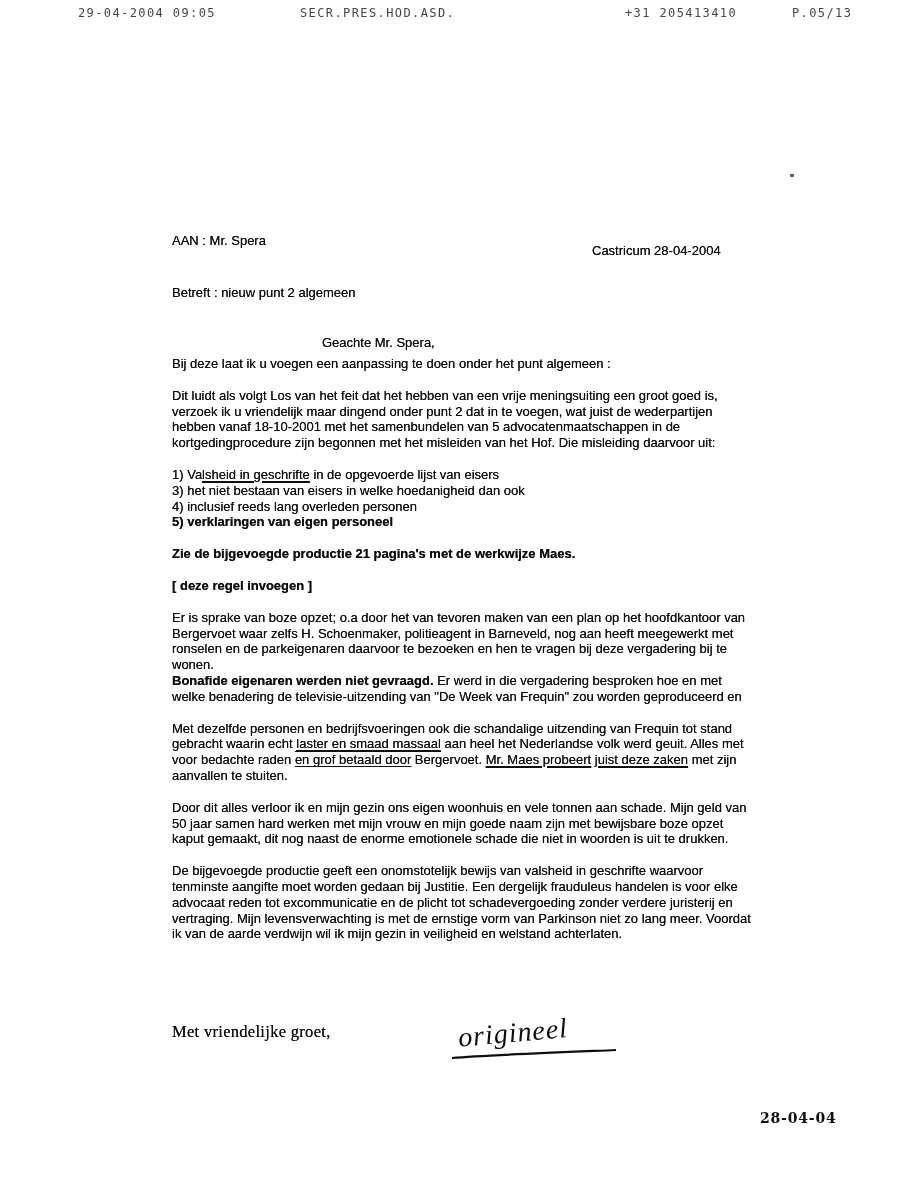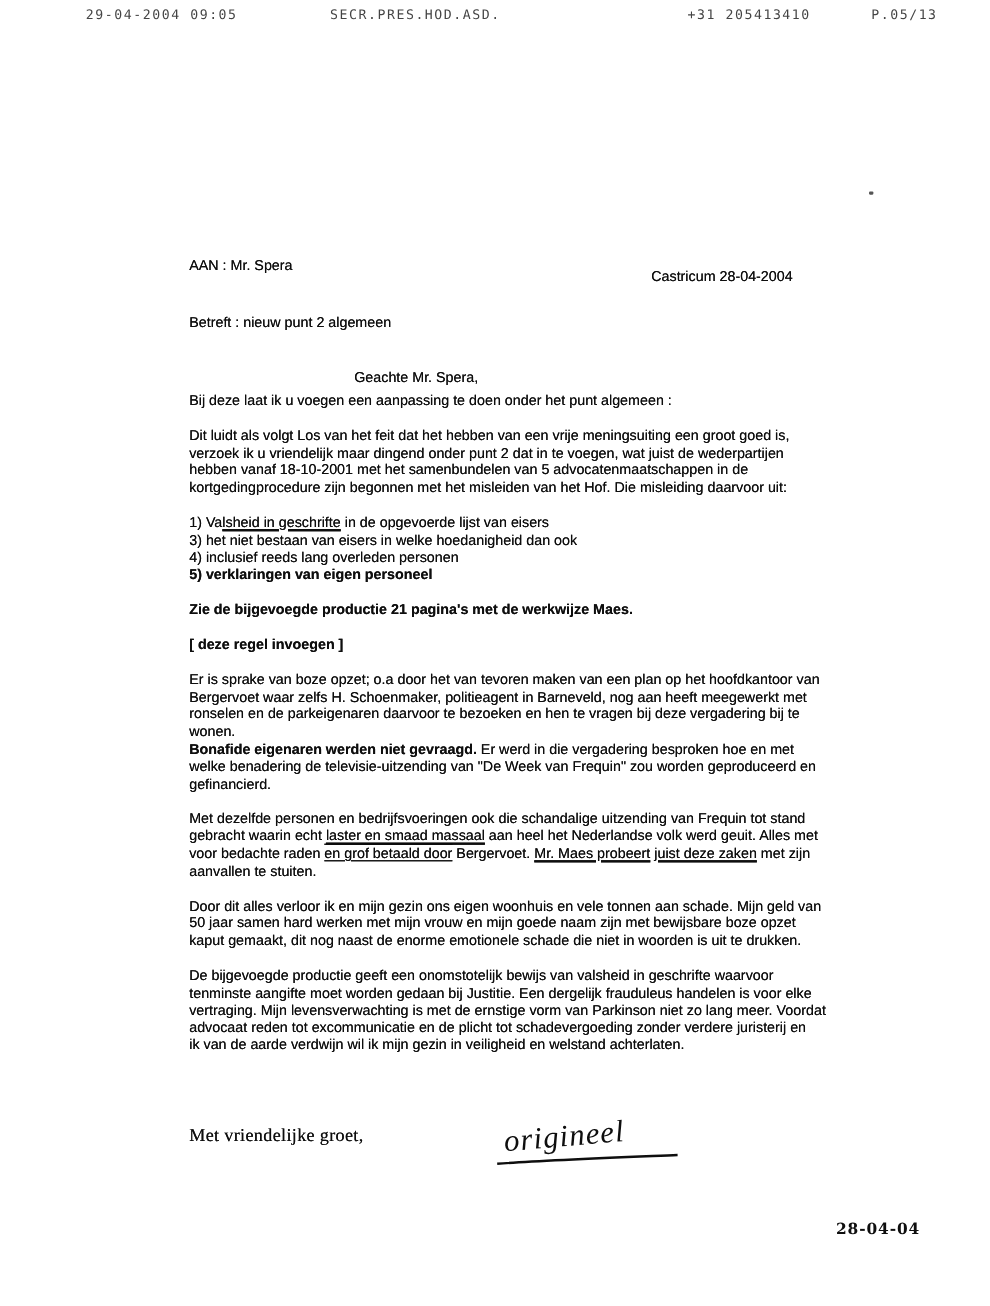--- a/index.html
+++ b/index.html
@@ -111,38 +111,37 @@
         <div class="para">
           <div class="line"><span class="b">[ deze regel invoegen ]</span></div>
         </div>
         <div class="para">
           <div class="line"><span>Er is sprake van boze opzet; o.a door het van tevoren maken van een plan op het hoofdkantoor van</span></div>
           <div class="line"><span>Bergervoet waar zelfs H. Schoenmaker, politieagent in Barneveld, nog aan heeft meegewerkt met</span></div>
           <div class="line"><span>ronselen en de parkeigenaren daarvoor te bezoeken en hen te vragen bij deze vergadering bij te</span></div>
           <div class="line"><span>wonen.</span></div>
           <div class="line"><span class="b">Bonafide eigenaren werden niet gevraagd.</span><span> Er werd in die vergadering besproken hoe en met</span></div>
           <div class="line"><span>welke benadering de televisie-uitzending van "De Week van Frequin" zou worden geproduceerd en</span></div>
-          <div class="line"><span>gefinancierd.</span></div>
         </div>
         <div class="para">
           <div class="line"><span>Met dezelfde personen en bedrijfsvoeringen ook die schandalige uitzending van Frequin tot stand</span></div>
           <div class="line"><span>gebracht waarin echt </span><span class="u">laster en smaad massaal</span><span> aan heel het Nederlandse volk werd geuit. Alles met</span></div>
           <div class="line"><span>voor bedachte raden </span><span class="ou">en grof betaald door</span><span> Bergervoet. </span><span class="u">Mr. Maes probeert</span><span> </span><span class="u">juist deze zaken</span><span> met zijn</span></div>
           <div class="line"><span>aanvallen te stuiten.</span></div>
         </div>
         <div class="para">
           <div class="line"><span>Door dit alles verloor ik en mijn gezin ons eigen woonhuis en vele tonnen aan schade. Mijn geld van</span></div>
           <div class="line"><span>50 jaar samen hard werken met mijn vrouw en mijn goede naam zijn met bewijsbare boze opzet</span></div>
           <div class="line"><span>kaput gemaakt, dit nog naast de enorme emotionele schade die niet in woorden is uit te drukken.</span></div>
         </div>
         <div class="para">
           <div class="line"><span>De bijgevoegde productie geeft een onomstotelijk bewijs van valsheid in geschrifte waarvoor</span></div>
           <div class="line"><span>tenminste aangifte moet worden gedaan bij Justitie. Een dergelijk frauduleus handelen is voor elke</span></div>
+          <div class="line"><span>advocaat reden tot excommunicatie en de plicht tot schadevergoeding zonder verdere juristerij en</span></div>
           <div class="line"><span>vertraging. Mijn levensverwachting is met de ernstige vorm van Parkinson niet zo lang meer. Voordat</span></div>
-          <div class="line"><span>advocaat reden tot excommunicatie en de plicht tot schadevergoeding zonder verdere juristerij en</span></div>
           <div class="line"><span>ik van de aarde verdwijn wil ik mijn gezin in veiligheid en welstand achterlaten.</span></div>
         </div>
       </div>
   </div>
 
   <div class="closing">Met vriendelijke groet,</div>
 
   <div class="signature">
     <svg width="175" height="70" viewBox="0 0 175 70">
       <g transform="rotate(-5 87 35)">

